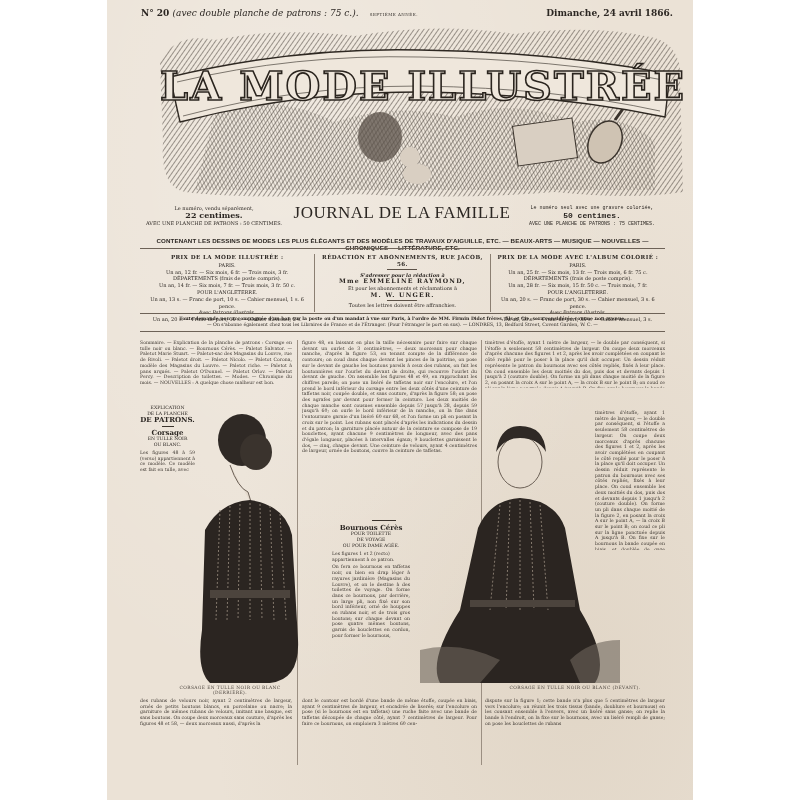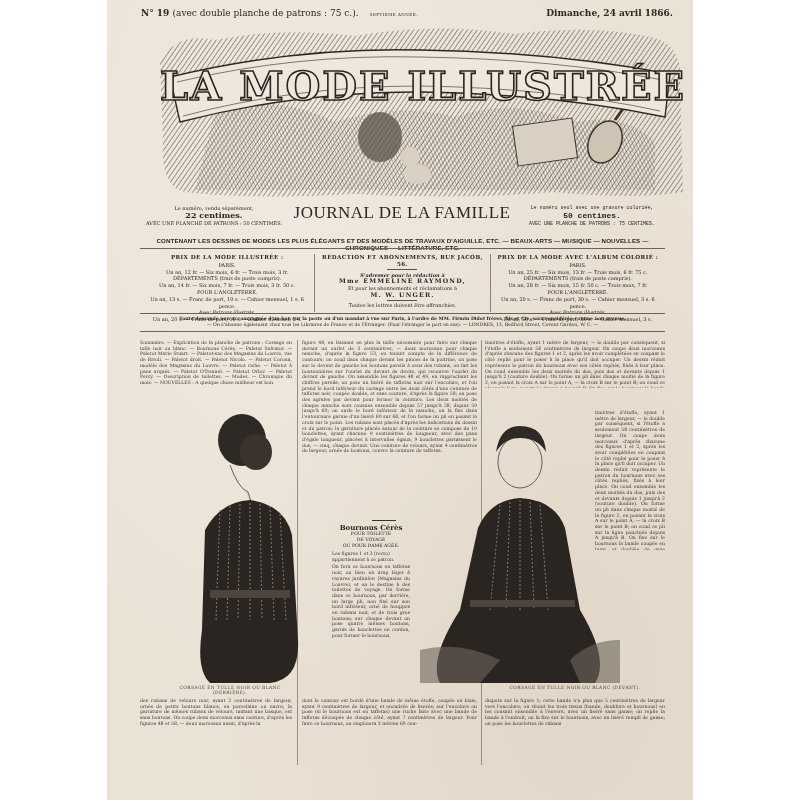--- a/index.html
+++ b/index.html
@@ -1,21 +1,21 @@
 <!DOCTYPE html>
 <html><head>
 <meta charset="utf-8">
 <style>
   html,body{margin:0;padding:0;background:#fff;}
   body{width:800px;height:800px;position:relative;overflow:hidden;font-family:"DejaVu Serif","Liberation Serif",serif;color:#2c2723;}
   .page{position:absolute;left:107px;top:0;width:586px;height:800px;background:#ebe2d6;
         background-image:radial-gradient(ellipse at 30% 20%, rgba(255,255,255,.25), transparent 60%),radial-gradient(ellipse at 80% 85%, rgba(180,160,130,.18), transparent 55%);}
   .abs{position:absolute;}
   .topline{top:6px;left:34px;right:20px;height:14px;font-size:9px;font-weight:bold;display:flex;justify-content:space-between;align-items:center;}
-  .topline .it{font-weight:normal;text-align:right;}
+  .topline .it{font-style:italic;font-weight:normal;text-align:right;}
   .topline .small{font-size:4px;letter-spacing:.5px;margin-left:8px;font-weight:normal;}
   .masthead{top:22px;left:48px;width:530px;height:178px;}
   .masthead svg{width:100%;height:100%;}
   .sub-left,.sub-right{top:205px;width:150px;text-align:center;font-size:5px;line-height:7px;}
   .sub-left{left:32px;} .sub-right{left:410px;font-family:Liberation Mono, monospace;}
   .sub-left b,.sub-right b{font-size:8px;}
   .journal{top:203px;left:150px;width:290px;text-align:center;font-size:17px;letter-spacing:.5px;font-family:"Liberation Serif",serif;}
   .contenant{top:237px;left:33px;width:525px;text-align:center;font-size:6.2px;font-family:"Liberation Sans",sans-serif;font-weight:bold;letter-spacing:.1px;}
   .rule{height:0;border-top:1.5px solid #6d6257;}
   .info{top:254px;left:33px;width:525px;height:58px;display:flex;}
@@ -38,21 +38,21 @@
   .bourn{left:192px;top:185px;width:78px;text-align:center;font-size:4.6px;line-height:6px;}
   .bourn .t{font-size:7px;font-weight:bold;}
 </style>
 </head>
 <body>
 
 <div class="page">
 
   <div class="abs topline">
     <span>
-      <span>N° 19</span>
+      <span>N° 20</span>
       <span class="it">(avec double planche de patrons : 75 c.).</span>
       <span class="small">SEPTIÈME ANNÉE.</span>
     </span>
     <span>Dimanche, 24 avril 1866.</span>
   </div>
 
   <div class="abs masthead">
     <svg viewBox="0 0 530 178">
       <defs>
         <pattern id="hatch" width="4" height="4" patternUnits="userSpaceOnUse" patternTransform="rotate(35)">
@@ -139,20 +139,30 @@
     <div>— On s'abonne également chez tous les Libraires de France et de l'Étranger. (Pour l'étranger le port en sus). — LONDRES, 13, Bedford Street, Covent Garden, W. C. —</div>
   </div>
   <div class="abs rule" style="top:331px;left:33px;width:525px;border-top-width:1px;"></div>
 
   <div class="abs cols">
     <div class="vrule" style="left:157px;top:0;height:425px;"></div>
     <div class="vrule" style="left:341px;top:0;height:425px;"></div>
 
     <div class="abs txt c1">Sommaire. — Explication de la planche de patrons : Corsage en tulle noir ou blanc. — Bournous Cérès. — Paletot Salvator. — Paletot Marie Stuart. — Paletot-sac des Magasins du Louvre, rue de Rivoli. — Paletot droit. — Paletot Nicolo. — Paletot Corona, modèle des Magasins du Louvre. — Paletot riche. — Paletot à pans arqués. — Paletot O'Donnel. — Paletot Orlov. — Paletot Percy. — Description de toilettes. — Modes. — Chronique du mois. — NOUVELLES : A quelque chose malheur est bon.</div>
 
+    <div class="abs sidebox">
+      <div>EXPLICATION</div>
+      <div>DE LA PLANCHE</div>
+      <div class="big">DE PATRONS.</div>
+      <div style="width:12px;margin:3px auto;border-top:1px solid #3a332c"></div>
+      <div class="hd">Corsage</div>
+      <div>EN TULLE NOIR</div>
+      <div>OU BLANC.</div>
+      <div class="txt" style="margin-top:2px">Les figures 48 à 59 (verso) appartiennent à ce modèle. Ce modèle est fait en tulle, avec</div>
+    </div>
 
     <svg class="fig" style="left:60px;top:70px;width:100px;height:275px;" viewBox="0 0 100 275">
       <ellipse cx="42" cy="30" rx="24" ry="26" fill="#2f2925"></ellipse>
       <ellipse cx="56" cy="42" rx="16" ry="18" fill="#3a332d"></ellipse>
       <path d="M30,55 Q38,78 48,82 L52,95" fill="#e4d9cc" stroke="#6a5f55"></path>
       <path d="M5,120 Q20,92 50,90 Q85,95 92,125 L98,230 Q100,270 70,273 L10,273 Q-4,260 2,220 Z" fill="#2b2521"></path>
       <g stroke="#857a6e" stroke-width="1" fill="none" stroke-dasharray="2 2">
         <path d="M20,100 L16,210"></path>
           <path d="M30,96 L27,210"></path>
           <path d="M40,94 L38,210"></path>

